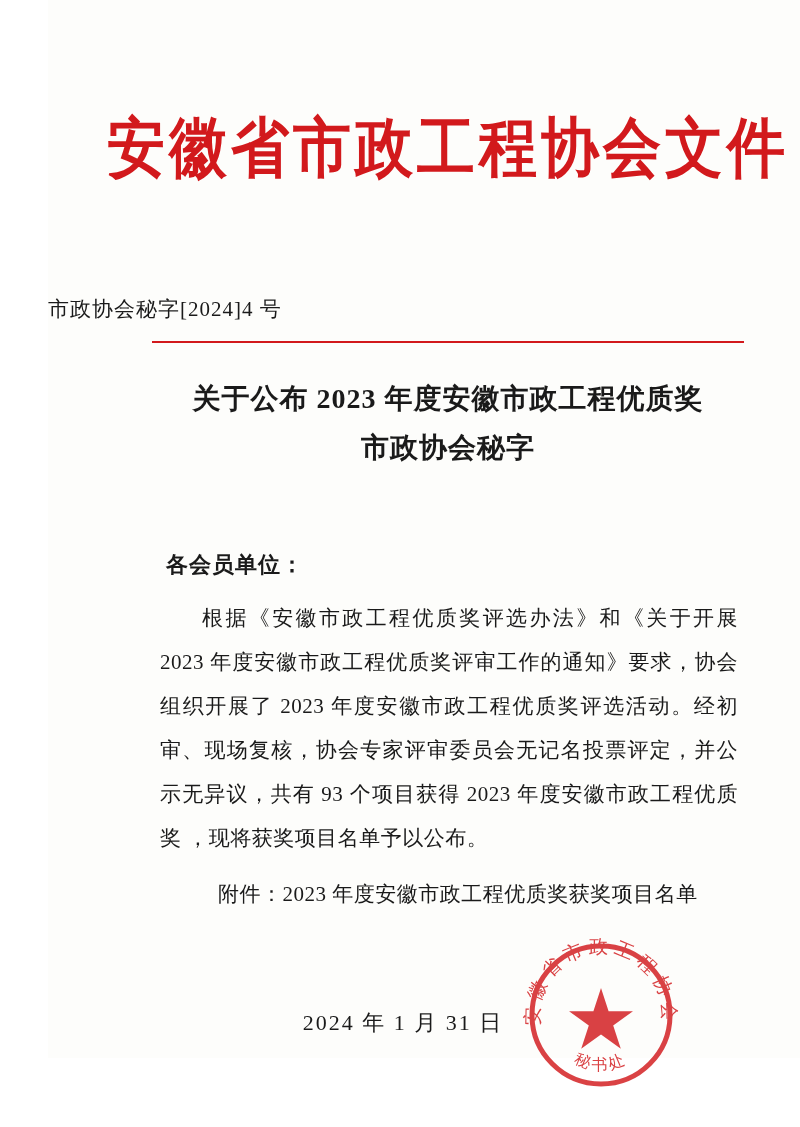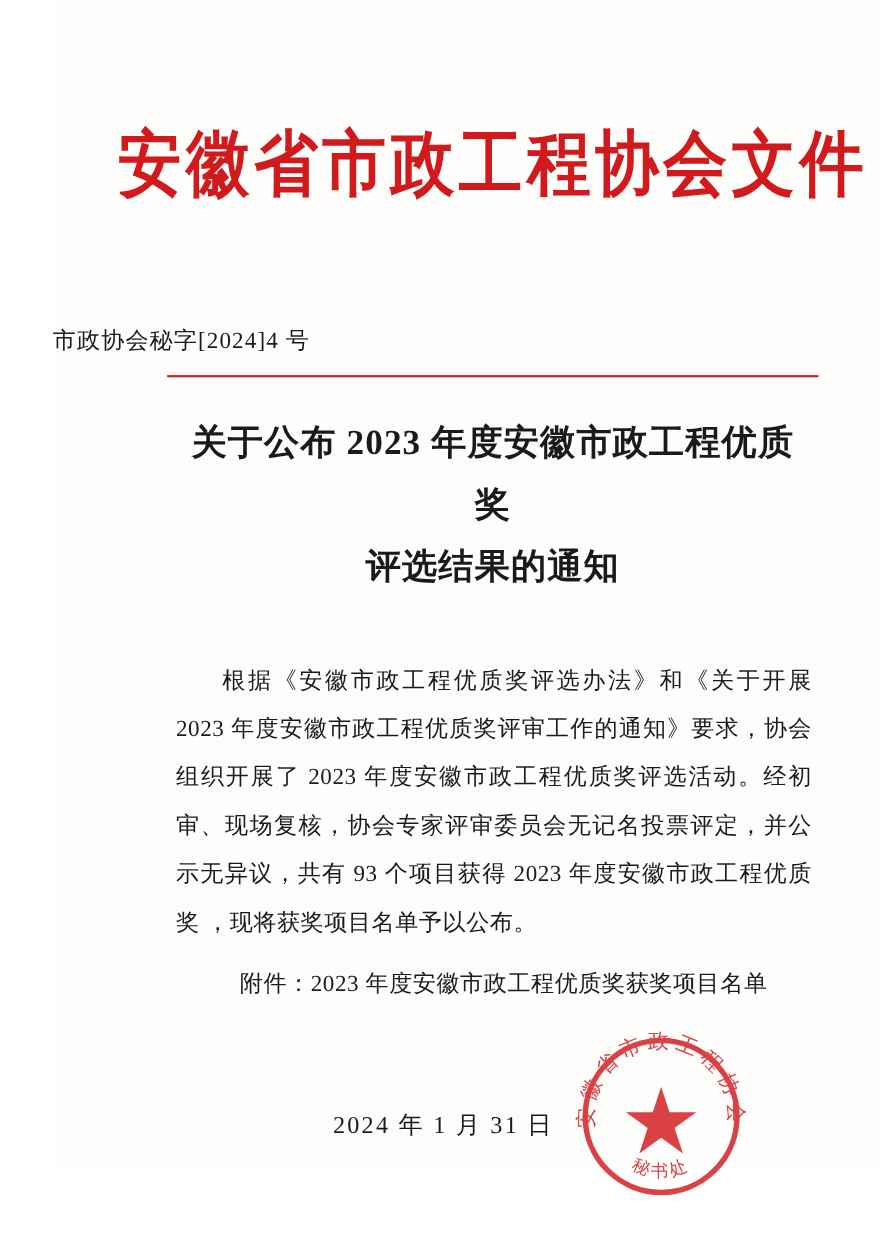--- a/index.html
+++ b/index.html
@@ -66,21 +66,21 @@
     background: #d2191c;
   }
 
   
   .doc-subject {
     position: absolute;
     top: 374px;
     left: 110px;
     width: 580px;
     text-align: center;
-    font-size: 32px;
+    font-size: 28px;
     font-weight: bold;
     line-height: 1.75;
     letter-spacing: 1px;
   }
 
   
   .salutation {
     position: absolute;
     top: 550px;
     left: 118px;
@@ -155,23 +155,24 @@
   <div class="doc-header">
     <div class="org-title">安徽省市政工程协会文件</div>
   </div>
 
   <div class="doc-number">市政协会秘字[2024]4 号</div>
 
   <div class="red-rule"></div>
 
   <div class="doc-subject">
     <div>关于公布 2023 年度安徽市政工程优质奖</div>
-    <div>评选结果的通知</div>
-  </div>
-
+    <div>市政协会秘字</div>
+  </div>
+
+  <div class="salutation">各会员单位：</div>
 
   <div class="body-text">
     <p>根据《安徽市政工程优质奖评选办法》和《关于开展 2023 年度安徽市政工程优质奖评审工作的通知》要求，协会组织开展了 2023 年度安徽市政工程优质奖评选活动。经初审、现场复核，协会专家评审委员会无记名投票评定，并公示无异议，共有 93 个项目获得 2023 年度安徽市政工程优质奖 ，现将获奖项目名单予以公布。</p>
   </div>
 
   <div class="attachment">
     <p>附件：2023 年度安徽市政工程优质奖获奖项目名单</p>
   </div>
 
   <div class="seal">

